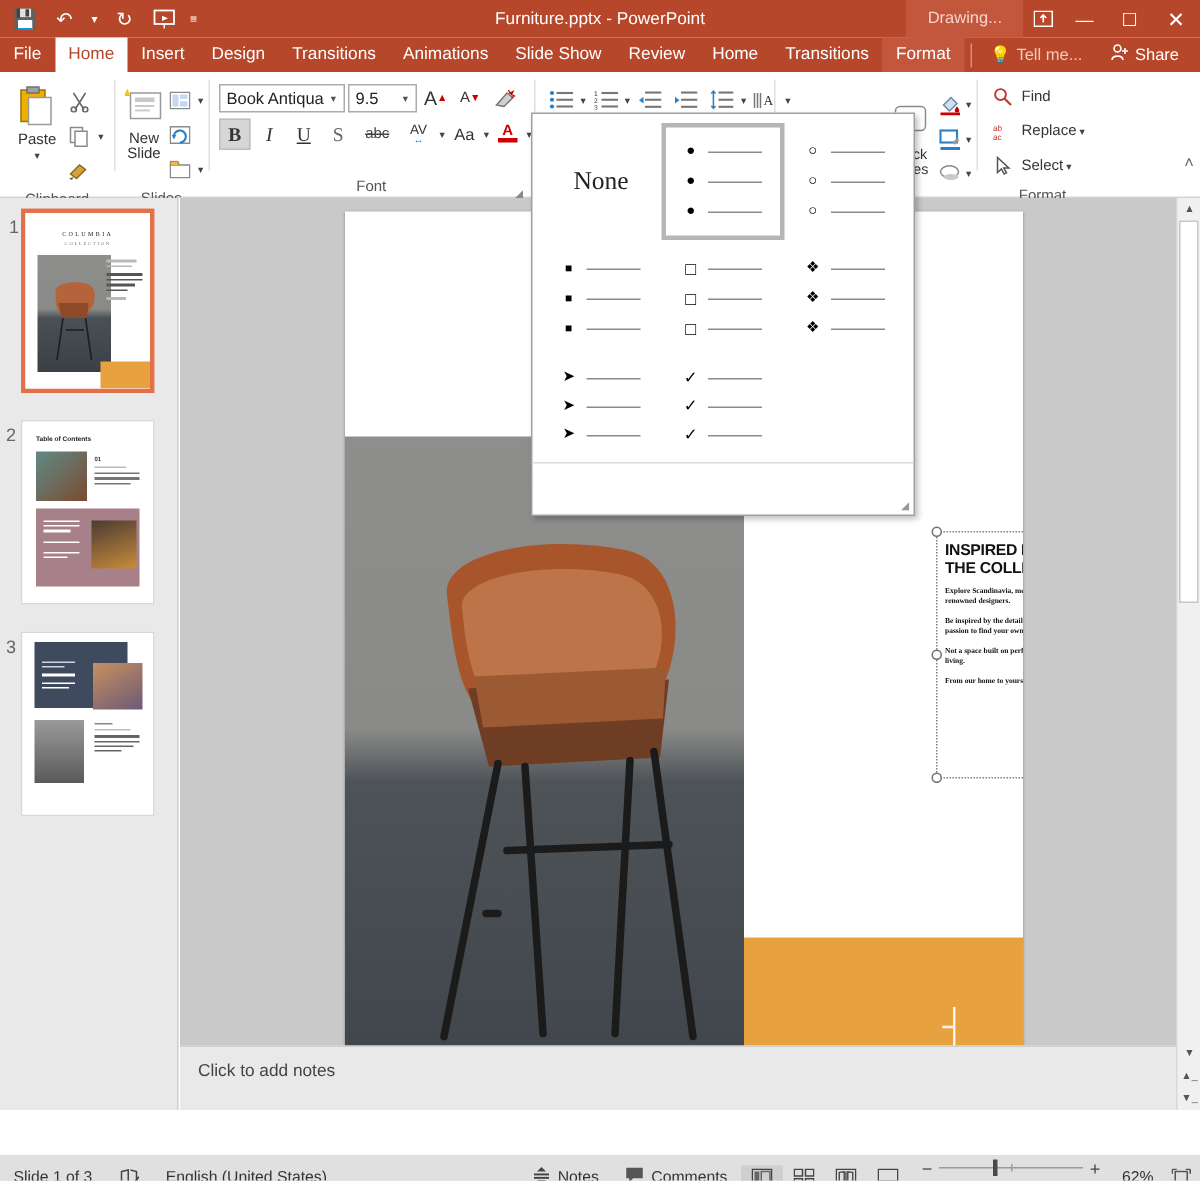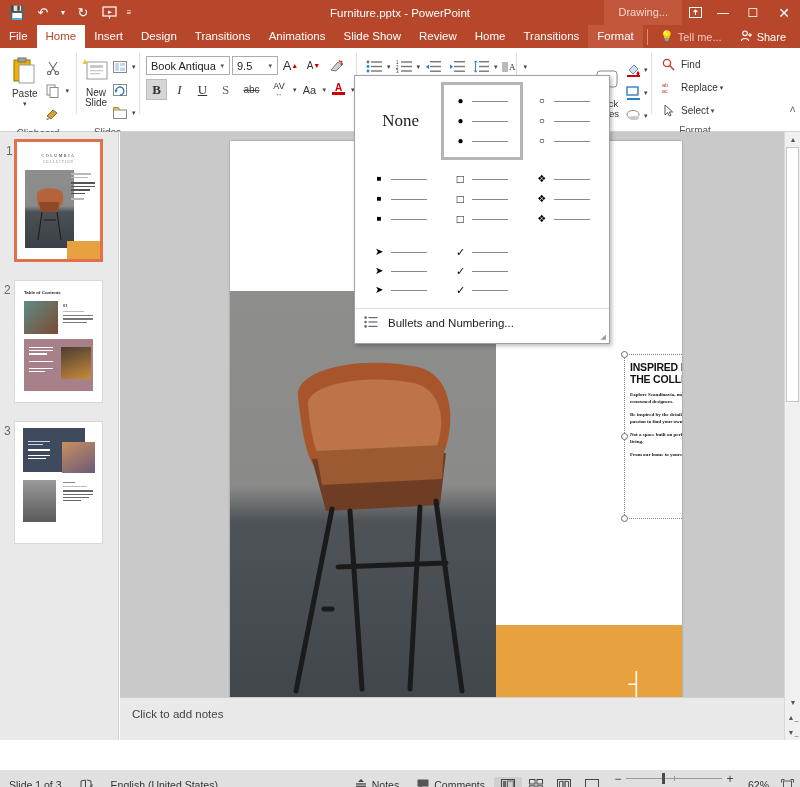--- a/index.html
+++ b/index.html
@@ -372,20 +372,24 @@
           <div class="caret">▾</div>
           <div class="ibtn">
             <div style="display:flex;flex-direction:column;align-items:center;line-height:8px">
               <span style="font-size:10px;color:#c00;font-weight:bold">A</span>
               <span style="display:block;width:13px;height:3px;background:#c00"></span>
             </div>
           </div>
           <div class="caret">▾</div>
         </div>
       </div>
+      <div class="rgroup-label">
+        <span>Font</span>
+        <span class="dlg-launch">◢</span>
+      </div>
     </div>
 
     <div class="rgroup" style="width:160px">
       <div class="rbody" style="flex-direction:column;gap:4px;padding-top:5px;">
         <div class="row">
           <div class="ibtn" style="width:22px">
             <svg width="16" height="13" viewBox="0 0 16 13">
                 <circle cx="2" cy="2" r="1.4" fill="#2b7fc4"></circle>
                 <circle cx="2" cy="6.5" r="1.4" fill="#2b7fc4"></circle>
                 <circle cx="2" cy="11" r="1.4" fill="#2b7fc4"></circle>
@@ -670,33 +674,20 @@
             </div>
           <div class="brow">
               <span class="bmark" style="font-size:11px">✓</span>
               <span class="bline"></span>
             </div>
         </div>
       </div>
       <div class="ddcell" style="height:66px"></div>
     </div>
     <div class="ddsep"></div>
-    <div class="ddfoot">
-      <span>
-        <svg width="14" height="12" viewBox="0 0 14 12">
-            <circle cx="1.6" cy="1.6" r="1.3" fill="#5b6b7c"></circle>
-            <circle cx="1.6" cy="6" r="1.3" fill="#5b6b7c"></circle>
-            <circle cx="1.6" cy="10.4" r="1.3" fill="#5b6b7c"></circle>
-            <rect x="4.5" y="1" width="9" height="1.2" fill="#5b6b7c"></rect>
-            <rect x="4.5" y="5.4" width="9" height="1.2" fill="#5b6b7c"></rect>
-            <rect x="4.5" y="9.8" width="9" height="1.2" fill="#5b6b7c"></rect>
-          </svg>
-      </span>
-      <span>Bullets and Numbering...</span>
-    </div>
     <span class="ddgrip">◢</span>
   </div>
 
   <div class="main">
 
     <div class="thumbpane">
 
       <div class="thumb sel">
         <div class="tnum">1</div>
         <div style="position:absolute;inset:0;background:#fff;overflow:hidden">

